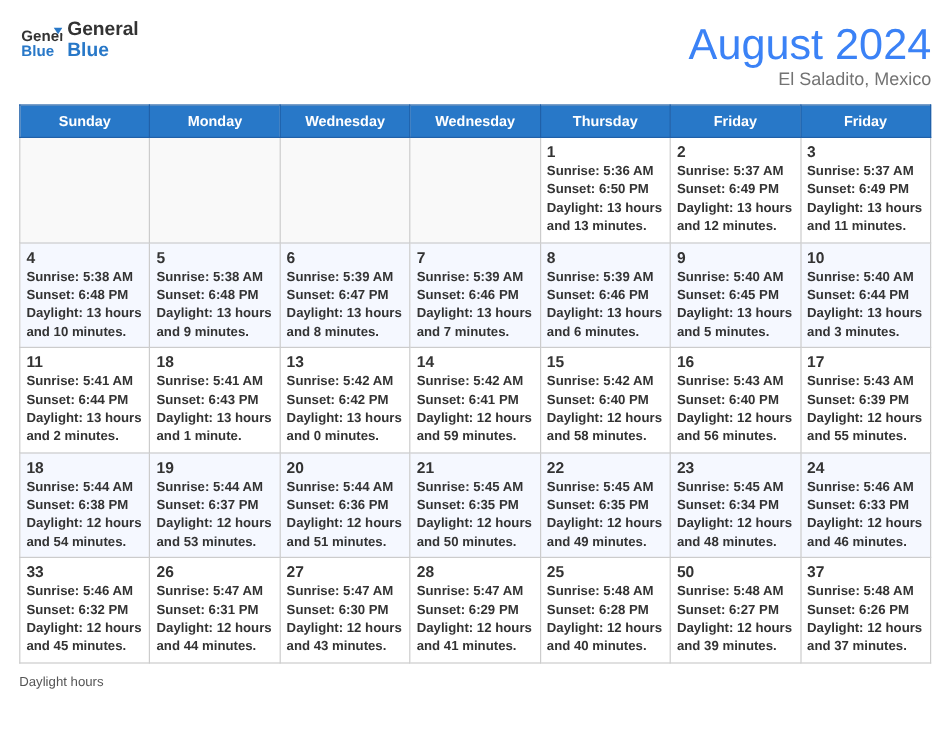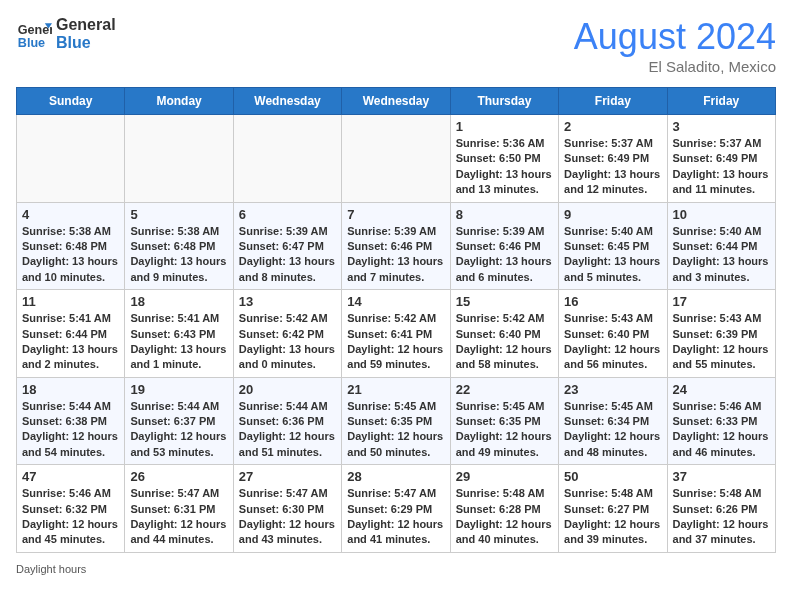--- a/index.html
+++ b/index.html
@@ -220,37 +220,37 @@
           <div class="day-num">23</div>
           <div class="day-info">Sunrise: 5:45 AM<br>Sunset: 6:34 PM<br>Daylight: 12 hours<br>and 48 minutes.</div>
         </td>
         <td>
           <div class="day-num">24</div>
           <div class="day-info">Sunrise: 5:46 AM<br>Sunset: 6:33 PM<br>Daylight: 12 hours<br>and 46 minutes.</div>
         </td>
       </tr>
       <tr>
         <td>
-          <div class="day-num">47</div>
+          <div class="day-num">33</div>
           <div class="day-info">Sunrise: 5:46 AM<br>Sunset: 6:32 PM<br>Daylight: 12 hours<br>and 45 minutes.</div>
         </td>
         <td>
           <div class="day-num">26</div>
           <div class="day-info">Sunrise: 5:47 AM<br>Sunset: 6:31 PM<br>Daylight: 12 hours<br>and 44 minutes.</div>
         </td>
         <td>
           <div class="day-num">27</div>
           <div class="day-info">Sunrise: 5:47 AM<br>Sunset: 6:30 PM<br>Daylight: 12 hours<br>and 43 minutes.</div>
         </td>
         <td>
           <div class="day-num">28</div>
           <div class="day-info">Sunrise: 5:47 AM<br>Sunset: 6:29 PM<br>Daylight: 12 hours<br>and 41 minutes.</div>
         </td>
         <td>
-          <div class="day-num">29</div>
+          <div class="day-num">25</div>
           <div class="day-info">Sunrise: 5:48 AM<br>Sunset: 6:28 PM<br>Daylight: 12 hours<br>and 40 minutes.</div>
         </td>
         <td>
           <div class="day-num">50</div>
           <div class="day-info">Sunrise: 5:48 AM<br>Sunset: 6:27 PM<br>Daylight: 12 hours<br>and 39 minutes.</div>
         </td>
         <td>
           <div class="day-num">37</div>
           <div class="day-info">Sunrise: 5:48 AM<br>Sunset: 6:26 PM<br>Daylight: 12 hours<br>and 37 minutes.</div>
         </td>

